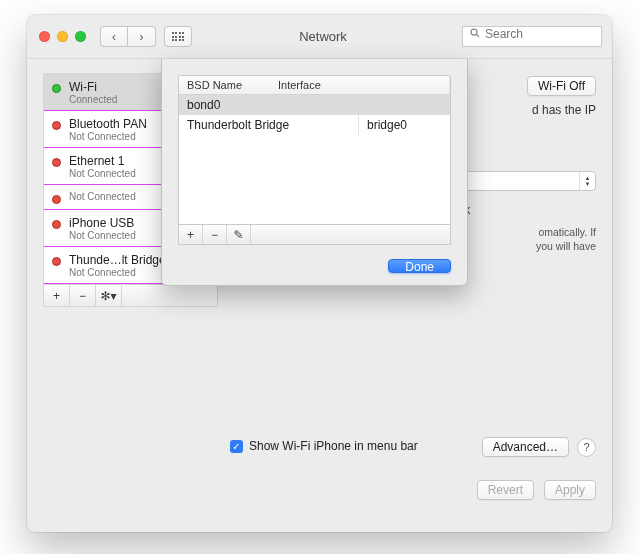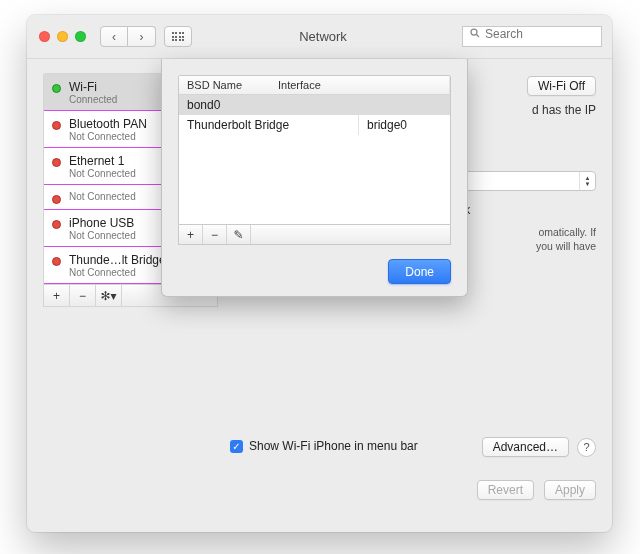--- a/index.html
+++ b/index.html
@@ -58,21 +58,21 @@
   .sheet { position:absolute; left:134px; top:44px; width:307px; background:#ececec; border:1px solid #c0c0c0; border-top:none; border-radius:0 0 6px 6px; box-shadow:0 10px 26px rgba(0,0,0,0.28); padding:16px 16px 12px 16px; }
   .tablewrap { background:#fff; border:1px solid #c9c9c9; border-radius:2px 2px 0 0; height:150px; overflow:hidden; }
   .thead { display:flex; background:linear-gradient(#fdfdfd,#f0f0f0); border-bottom:1px solid #d5d5d5; font-size:11px; color:#333; }
   .th, .td { padding:3px 8px; }
   .col1 { width:180px; border-right:1px solid #e4e4e4; } .col2 { flex:1; }
   .trow { display:flex; font-size:12px; color:#222; }
   .trow.sel { background:#dcdcdc; }
   .tabletools { height:20px; background:linear-gradient(#fdfdfd,#ececec); border:1px solid #c9c9c9; border-top:none; display:flex; }
   .tabletools .toolbtn { width:24px; border-right:1px solid #d5d5d5; }
   .sheetfooter { display:flex; justify-content:flex-end; margin-top:14px; }
-  .bluebtn { height:25px; padding:0 16px; border-radius:4px; background:linear-gradient(#5aa0ff,#2f7bf6); color:#fff; border:1px solid #2a6fe0; font-size:12px; box-shadow:0 1px 2px rgba(47,123,246,0.4); }
+  .bluebtn { height:14px; padding:0 16px; border-radius:4px; background:linear-gradient(#5aa0ff,#2f7bf6); color:#fff; border:1px solid #2a6fe0; font-size:12px; box-shadow:0 1px 2px rgba(47,123,246,0.4); }
 </style>
 </head>
 <body>
 
 <div class="window">
   <div class="titlebar">
     <div class="traffic">
       <div class="tl red"></div>
       <div class="tl yel"></div>
       <div class="tl grn"></div>

